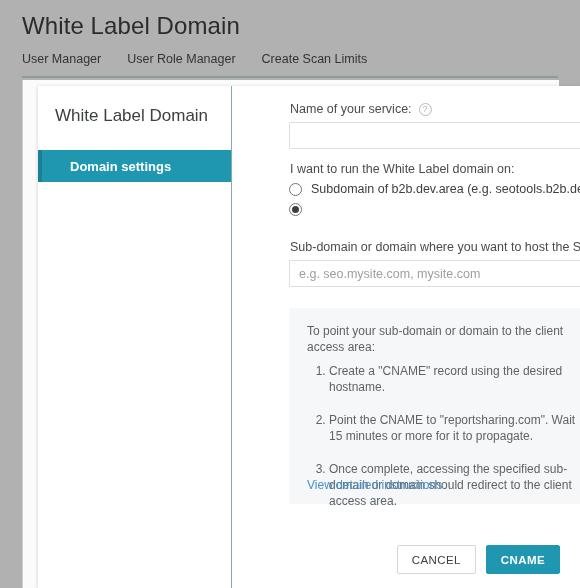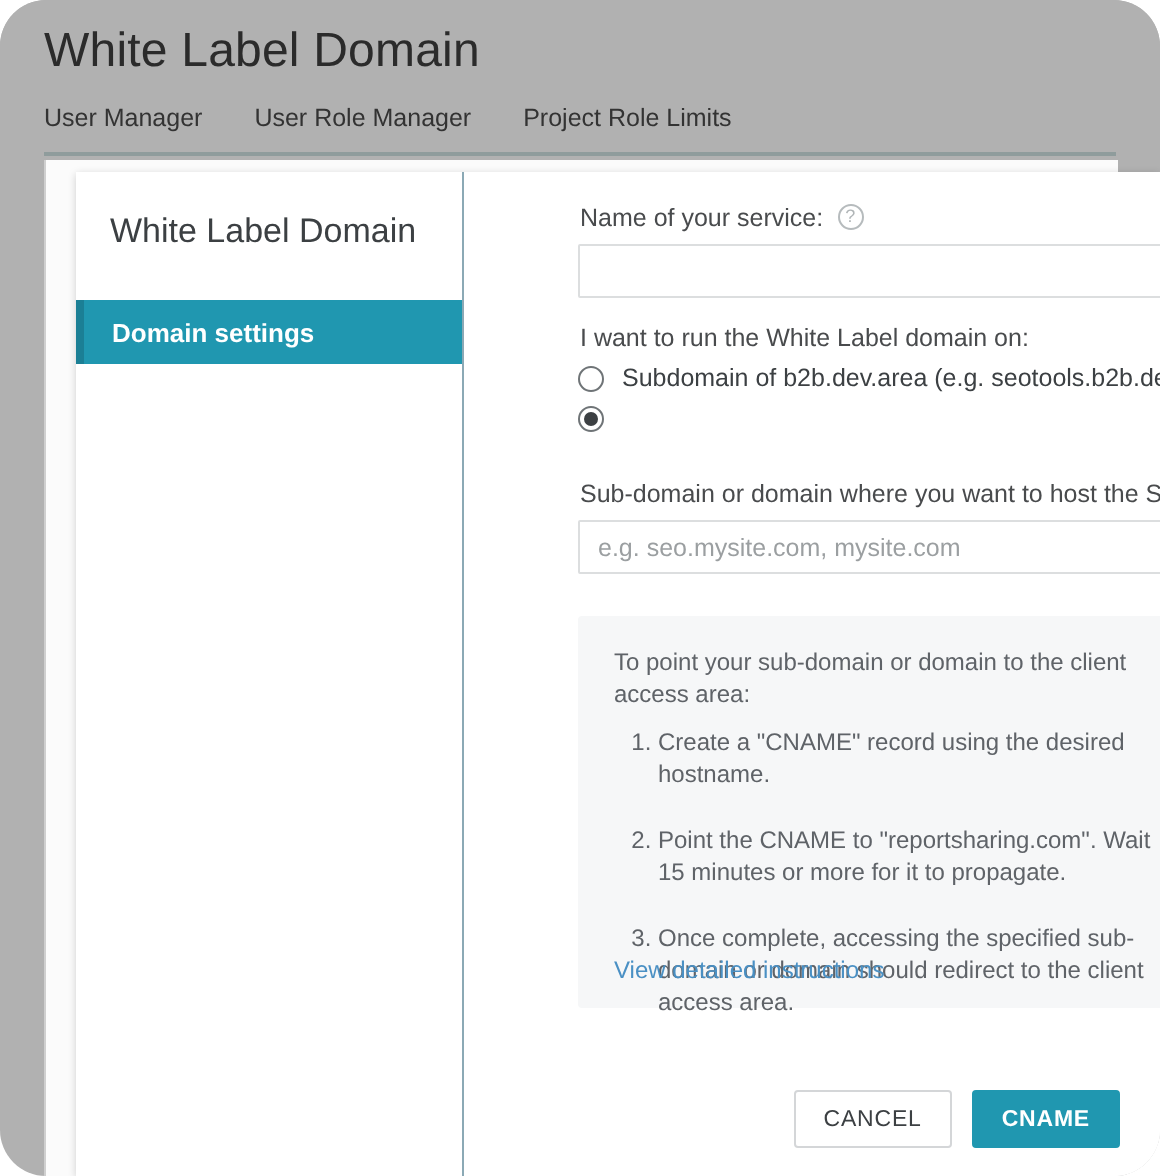--- a/index.html
+++ b/index.html
@@ -11,21 +11,20 @@
     font-family: "Liberation Sans", sans-serif;
     background: #ffffff;
   }
 
   #root {
     position: relative;
     width: 580px;
     height: 588px;
     background: #b1b1b1;
     overflow: hidden;
-    border-radius: 23px;
   }
 
   
   .page-header {
     position: absolute;
     left: 0; top: 0;
     width: 580px; height: 80px;
     background: #b1b1b1;
   }
   .page-title {
@@ -111,20 +110,21 @@
   }
   .sidebar-item {
     position: absolute;
     left: 0; top: 64px;
     width: 193px;
     height: 32px;
     background: #2097b0;
     display: flex;
     align-items: center;
     cursor: pointer;
+    gap: 14px;
   }
   .sidebar-item .accent {
     width: 4px;
     height: 32px;
     background: #1b7f95;
     flex: 0 0 auto;
   }
   .sidebar-item-label {
     font-size: 13px;
     color: #ffffff;
@@ -139,21 +139,21 @@
     left: 195px; top: 0;
     width: 347px;
     height: 502px;
     background: #ffffff;
   }
 
   .field-label {
     font-size: 12.5px;
     color: #494b4d;
     display: flex;
-    align-items: flex-start;
+    align-items: center;
     gap: 7px;
     white-space: nowrap;
   }
 
   .help-icon {
     display: inline-flex;
     align-items: center;
     justify-content: center;
     width: 13px; height: 13px;
     border: 1px solid #b6bbbd;
@@ -304,21 +304,21 @@
 <body>
 
 <div id="root">
 
   <div class="page-header">
     <div class="page-title">White Label Domain</div>
 
     <div class="nav-tabs">
       <div class="nav-tab">User Manager</div>
       <div class="nav-tab">User Role Manager</div>
-      <div class="nav-tab">Project Role Limits</div>
+      <div class="nav-tab">Create Scan Limits</div>
     </div>
 
     <div class="nav-underline"></div>
   </div>
 
   <div class="bg-card">
     <div class="bg-card-inner"></div>
   </div>
 
   <div class="modal">

